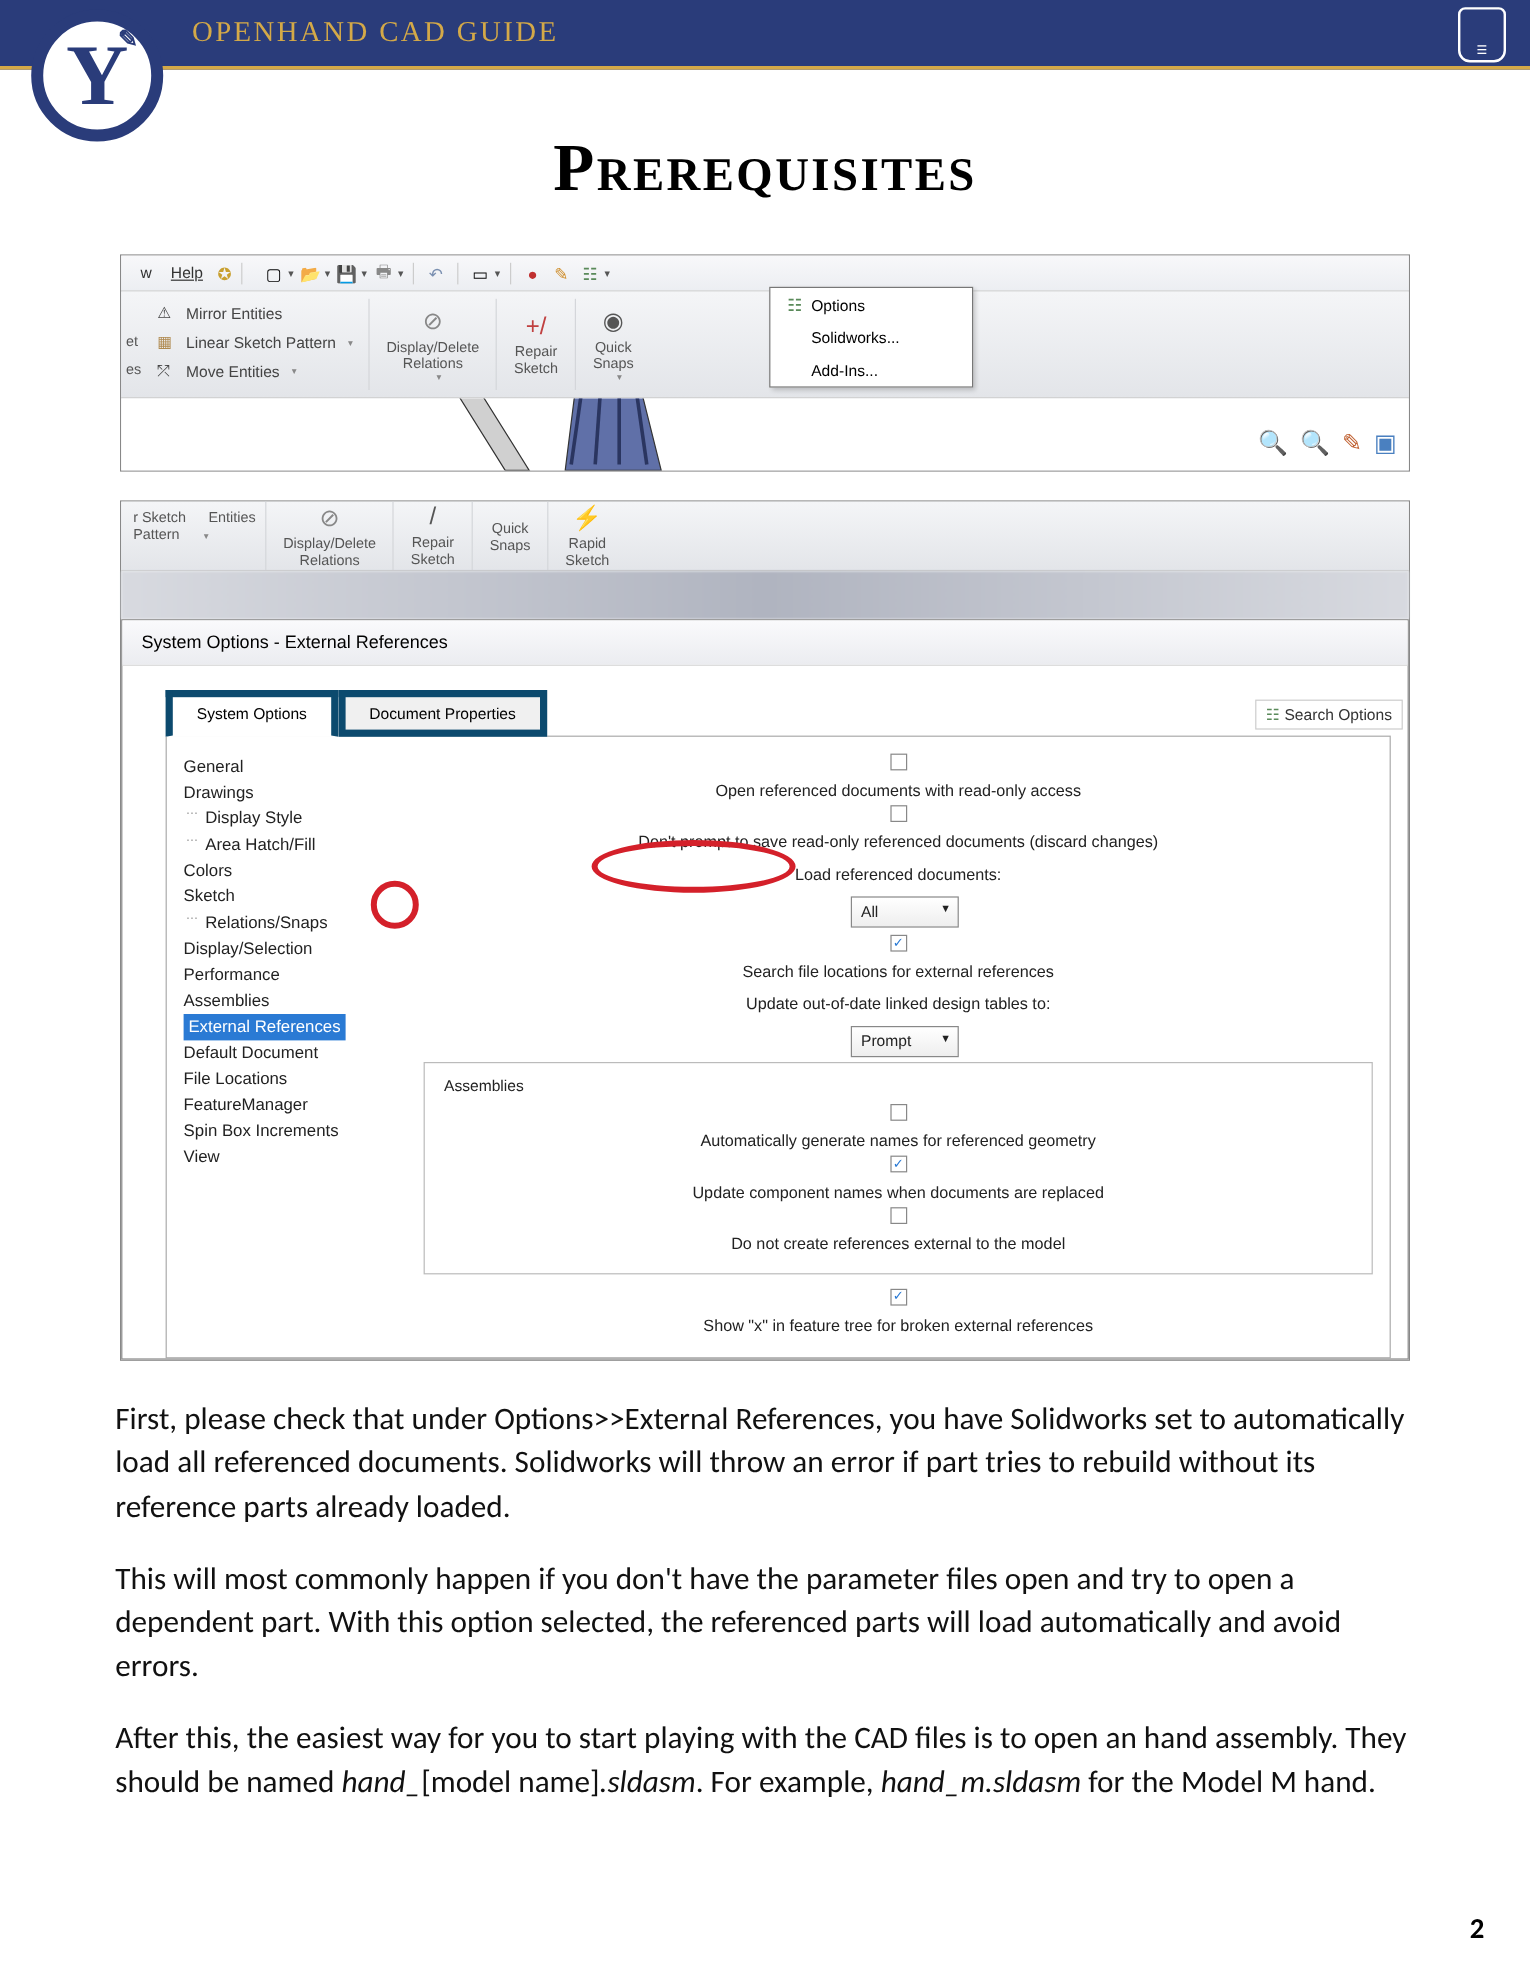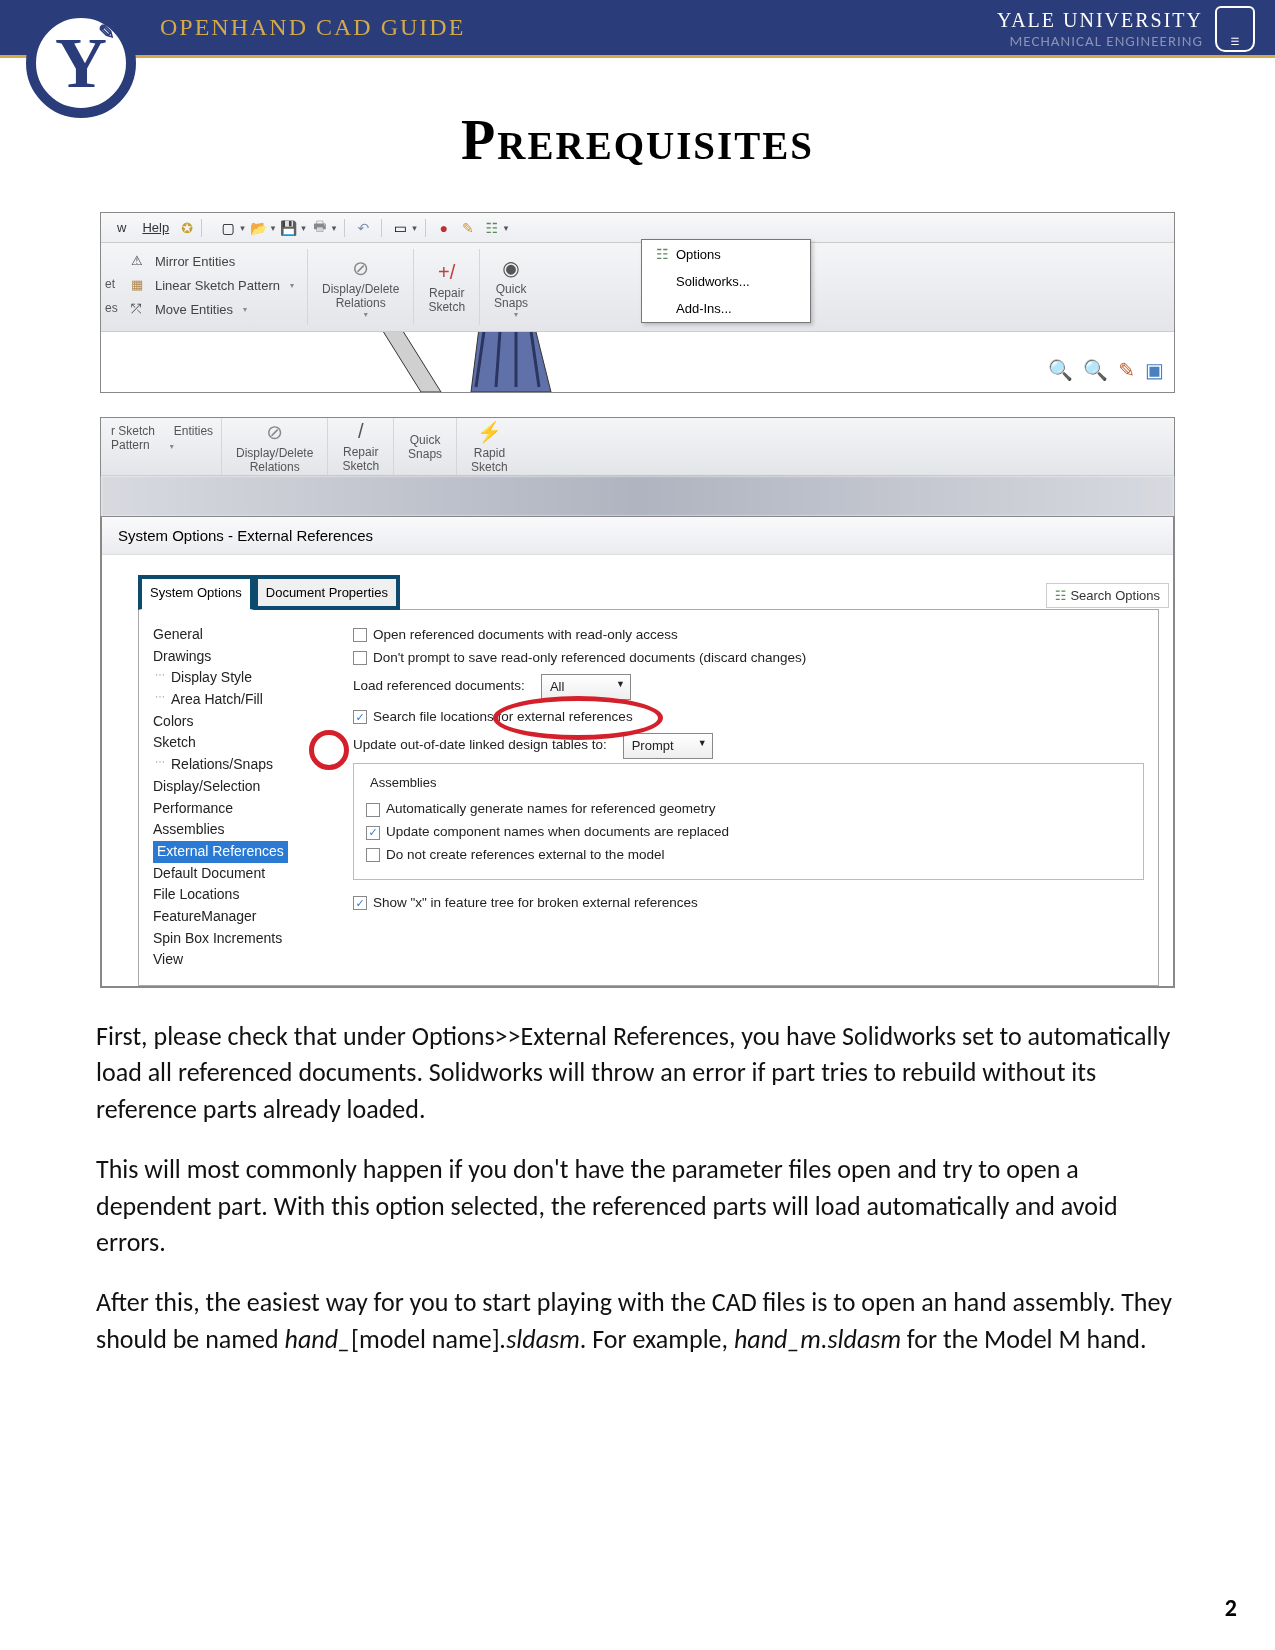--- a/index.html
+++ b/index.html
@@ -51,56 +51,52 @@
     .ribbon2 { display: flex; height: 58px; background: linear-gradient(#f4f5f7, #e3e5e9); border-bottom: 1px solid #ccc; font-size: 12px; color: #555; }
     .rb2-left { width: 120px; padding: 6px 10px; display: flex; justify-content: space-around; }
     
     .blur-back { height: 40px; background: linear-gradient(90deg, #d8dae0, #b0b4c0, #d8dae0); filter: blur(1px); }
     
     .dialog { background: #fff; border: 1px solid #888; position: relative; }
     .dialog-title { padding: 10px 16px; font-size: 15px; background: linear-gradient(#fafafc, #ebecf0); border-bottom: 1px solid #ddd; }
     .search-opts { position: absolute; right: 0; top: -30px; font-size: 13px; color: #333; padding: 4px 8px; border: 1px solid #ccc; background: #fff; display: flex; align-items: center; gap: 4px; }
     
     .tabs { display: flex; margin: 20px 0 0 36px; font-size: 13px; }
-    .tab { padding: 6px 8px; border: 4px solid #0c4a6e; background: #f0f0f0; }
+    .tab { padding: 6px 20px; border: 6px solid #0c4a6e; background: #f0f0f0; }
     .tab.active { background: #fff; border-bottom: 1px solid #fff; position: relative; z-index: 2; }
     .tab-panel { border: 1px solid #aaa; margin: -1px 14px 0 36px; padding: 14px; display: flex; min-height: 330px; }
     
     .tree { width: 170px; font-size: 14px; color: #222; line-height: 1.55; }
     .tree-item { cursor: default; }
     .tree-sub { padding-left: 18px; position: relative; }
     .tree-sub::before { content: "⋯"; position: absolute; left: 2px; color: #999; font-size: 10px; }
     .tree-item.selected { background: #2a7ad4; color: #fff; padding: 0 4px; display: inline-block; }
     
     .settings { flex: 1; padding-left: 30px; font-size: 13.5px; color: #222; line-height: 1.7; position: relative; }
-    .cb-row { display: flex; align-items: center; gap: 6px; }
+    .cb-row { display: flex; align-items: center; gap: 6px; flex-direction: column; }
     .cb { width: 14px; height: 14px; border: 1px solid #888; background: #fff; display: inline-flex; align-items: center; justify-content: center; font-size: 11px; color: #2a7ad4; }
     .combo { display: inline-block; border: 1px solid #888; background: linear-gradient(#fff, #eee); padding: 1px 24px 1px 8px; margin-left: 10px; position: relative; min-width: 90px; font-size: 13px; }
     .combo::after { content: "▼"; position: absolute; right: 5px; top: 2px; font-size: 9px; }
     .fieldset { border: 1px solid #bbb; padding: 8px 12px 12px 12px; margin-top: 4px; }
     .fieldset-legend { font-size: 13px; background: #fff; padding: 0 4px; margin-top: -18px; margin-bottom: 4px; display: inline-block; }
     
     .red-circle { position: absolute; border: 5px solid #d4202a; border-radius: 50%; }
     
     .body-text { margin: 30px 96px 0 96px; font-size: 26px; line-height: 1.4; color: #111; }
     .body-text p { margin-bottom: 24px; }
     .body-text em { font-style: italic; }
     
     .page-num { position: absolute; bottom: 28px; right: 38px; font-size: 24px; font-weight: bold; }
   </style>
 </head>
 <body>
 
 <div class="header-bar">
   <span class="guide-title">OPENHAND CAD GUIDE</span>
   <div class="uni-block">
-    <div class="uni-text">
-      <div class="uni-name">YALE UNIVERSITY</div>
-      <div class="uni-dept">MECHANICAL ENGINEERING</div>
-    </div>
     <div class="shield"></div>
   </div>
 </div>
 <div class="logo-circle">
   <span class="logo-y">Y</span>
 </div>
 
 <h1 class="page-title">Prerequisites</h1>
 
 <div class="screenshot-area">

